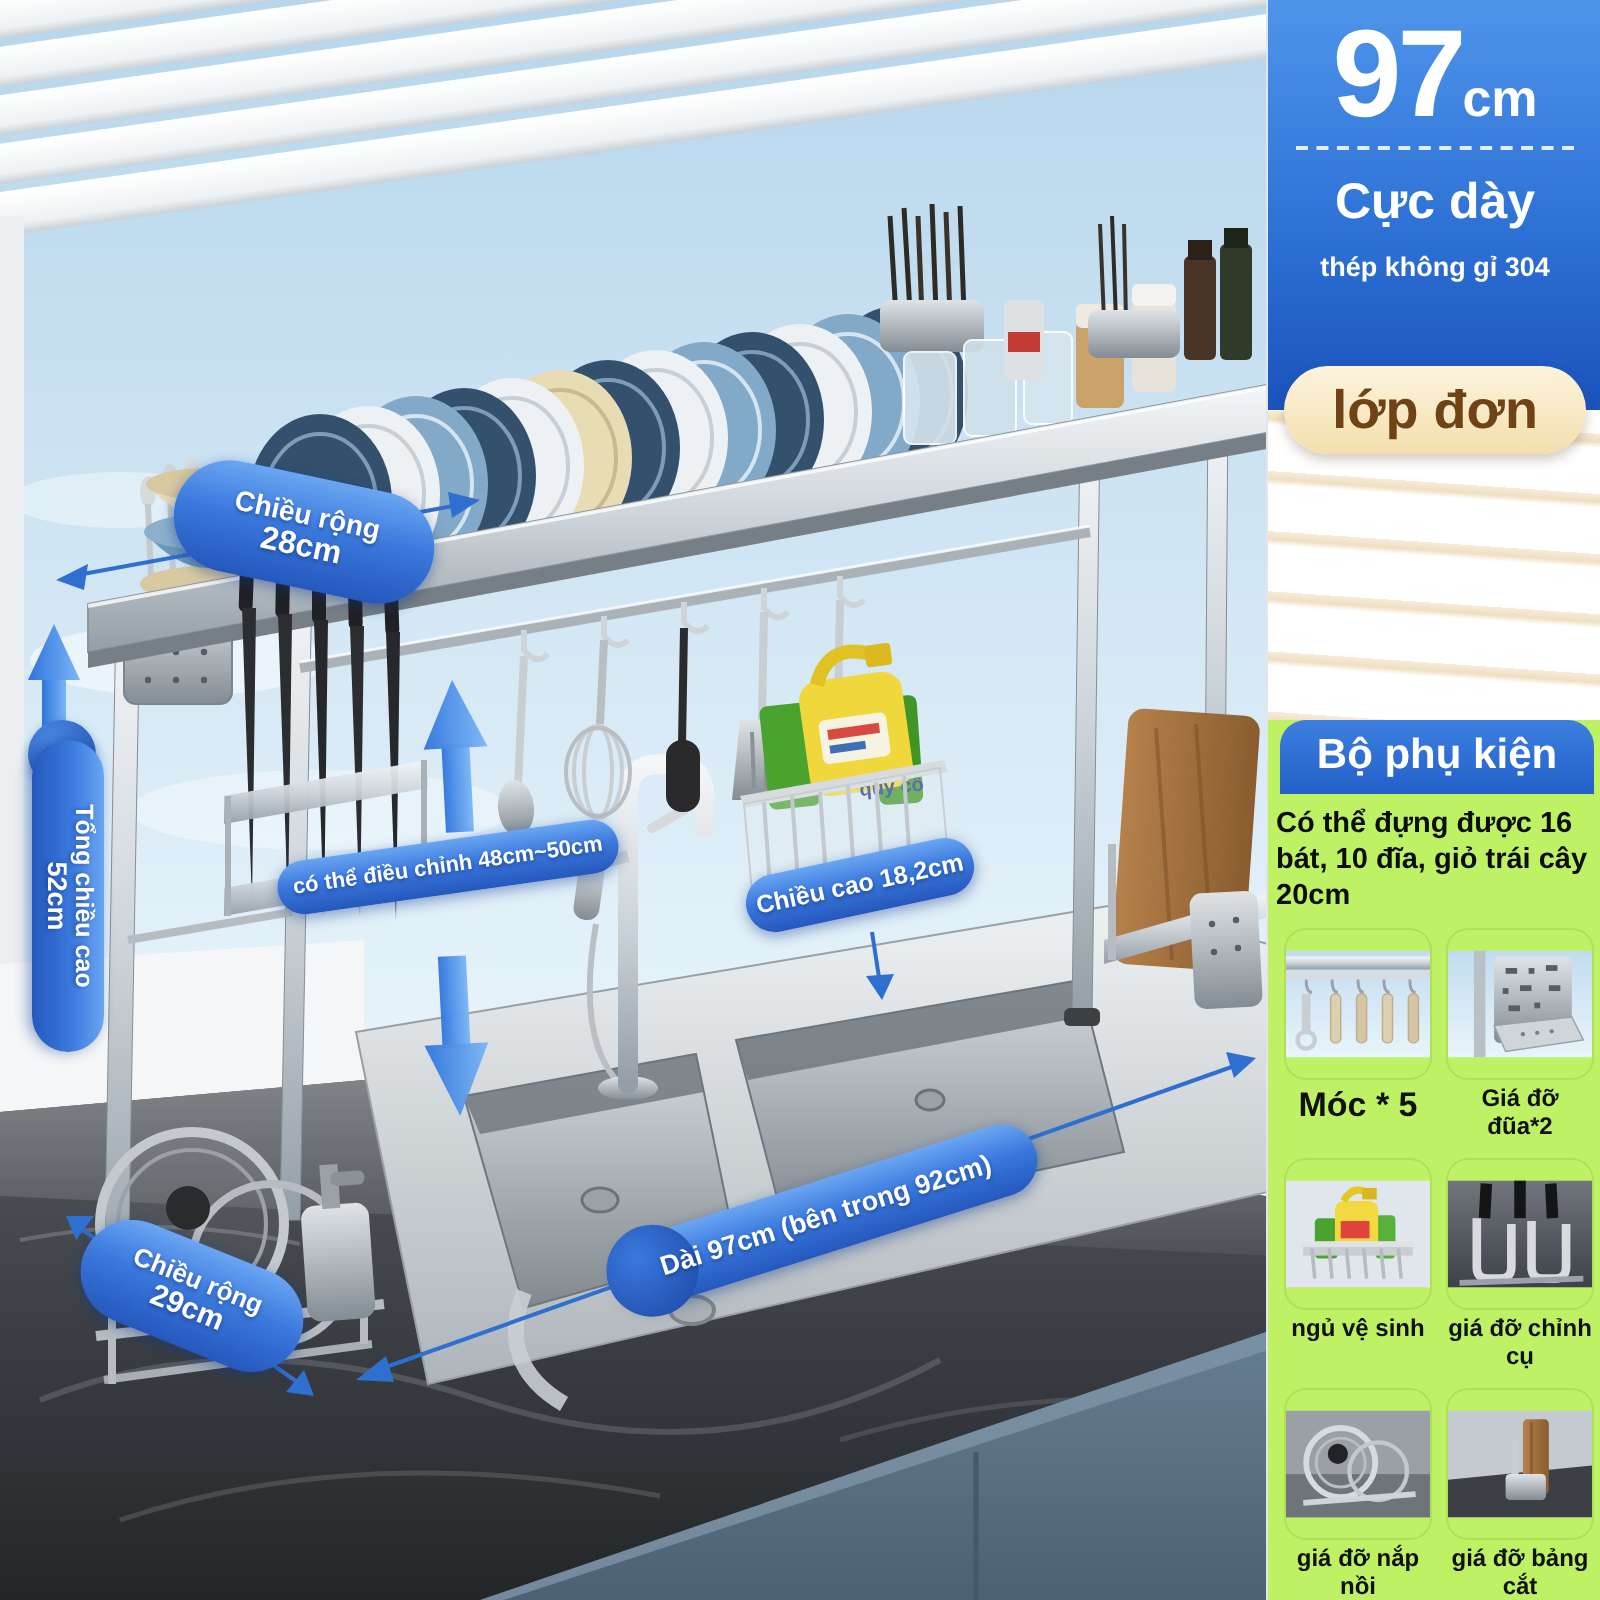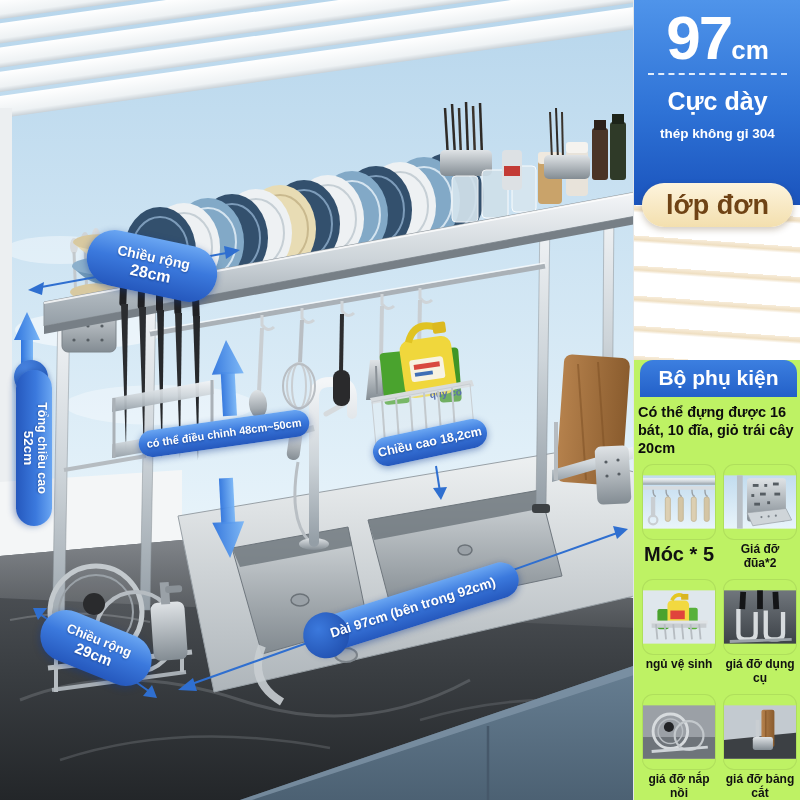--- a/index.html
+++ b/index.html
@@ -48,21 +48,21 @@
          repeating-linear-gradient(184deg,#ffffff 0px,#ffffff 12px,#f7ecd9 12px,#efdfc2 16px,#ffffff 19px,#ffffff 30px);}
   .acc-header{margin:0 4px 0 6px;background:linear-gradient(180deg,#3c7fe0,#2360c8);color:#fff;
          font-size:21px;font-weight:bold;text-align:center;border-radius:13px 13px 0 0;padding:6px 0 7px 0;}
   .capacity{color:#0d0d0d;font-size:14.5px;font-weight:bold;line-height:1.22;
          padding:7px 4px 4px 4px;}
   .acc-grid{display:grid;grid-template-columns:1fr 1fr;gap:10px 9px;padding:4px 9px 0 9px;}
   .acc-item{display:flex;flex-direction:column;align-items:center;}
   .thumb{width:72px;height:74px;border-radius:10px;overflow:hidden;box-shadow:0 0 0 1px rgba(0,0,0,.08);}
   .thumb svg{width:100%;height:100%;display:block;}
   .acc-label{font-size:12px;font-weight:bold;color:#111;text-align:center;line-height:1.12;margin-top:4px;}
-  .acc-label.lg{font-size:20px;}
+  .acc-label.lg{font-size:17px;}
 </style>
 </head>
 <body>
 
 <div class="page">
 
   <svg class="photo" viewBox="0 0 800 800">
     <defs>
       <linearGradient id="gSky" x1="0" y1="0" x2="0" y2="1">
         <stop offset="0" stop-color="#b7d6ec"></stop>
@@ -504,21 +504,21 @@
           <svg viewBox="0 0 100 74">
             <rect width="100" height="74" fill="url(#tDark)"></rect>
             <rect x="22" y="2" width="8" height="24" fill="#141517" transform="rotate(3 26 14)"></rect>
             <rect x="46" y="0" width="8" height="26" fill="#141517"></rect>
             <rect x="68" y="2" width="8" height="24" fill="#141517" transform="rotate(-3 72 14)"></rect>
             <path d="M20,26 L20,60 Q20,68 28,68 L36,68 Q44,68 44,60 L44,30" stroke="#d7dbde" stroke-width="6" fill="none"></path>
             <path d="M58,28 L58,60 Q58,68 66,68 L74,68 Q82,68 82,60 L82,30" stroke="#d7dbde" stroke-width="6" fill="none"></path>
             <line x1="8" y1="71" x2="94" y2="68" stroke="#9aa1a7" stroke-width="4"></line>
           </svg>
         </div>
-        <div class="acc-label">giá đỡ dụng cụ</div>
+        <div class="acc-label">giá đỡ chỉnh cụ</div>
       </div>
       <div class="acc-item">
         <div class="thumb">
           <svg viewBox="0 0 100 74">
             <rect width="100" height="74" fill="#9ba0a6"></rect>
             <rect y="44" width="100" height="30" fill="#6e747a"></rect>
             <circle cx="38" cy="36" r="24" fill="none" stroke="#d7dbde" stroke-width="4"></circle>
             <circle cx="38" cy="36" r="17" fill="none" stroke="#b9bec3" stroke-width="2"></circle>
             <circle cx="64" cy="42" r="20" fill="none" stroke="#c3c8cc" stroke-width="3"></circle>
             <circle cx="36" cy="30" r="7" fill="#222326"></circle>

